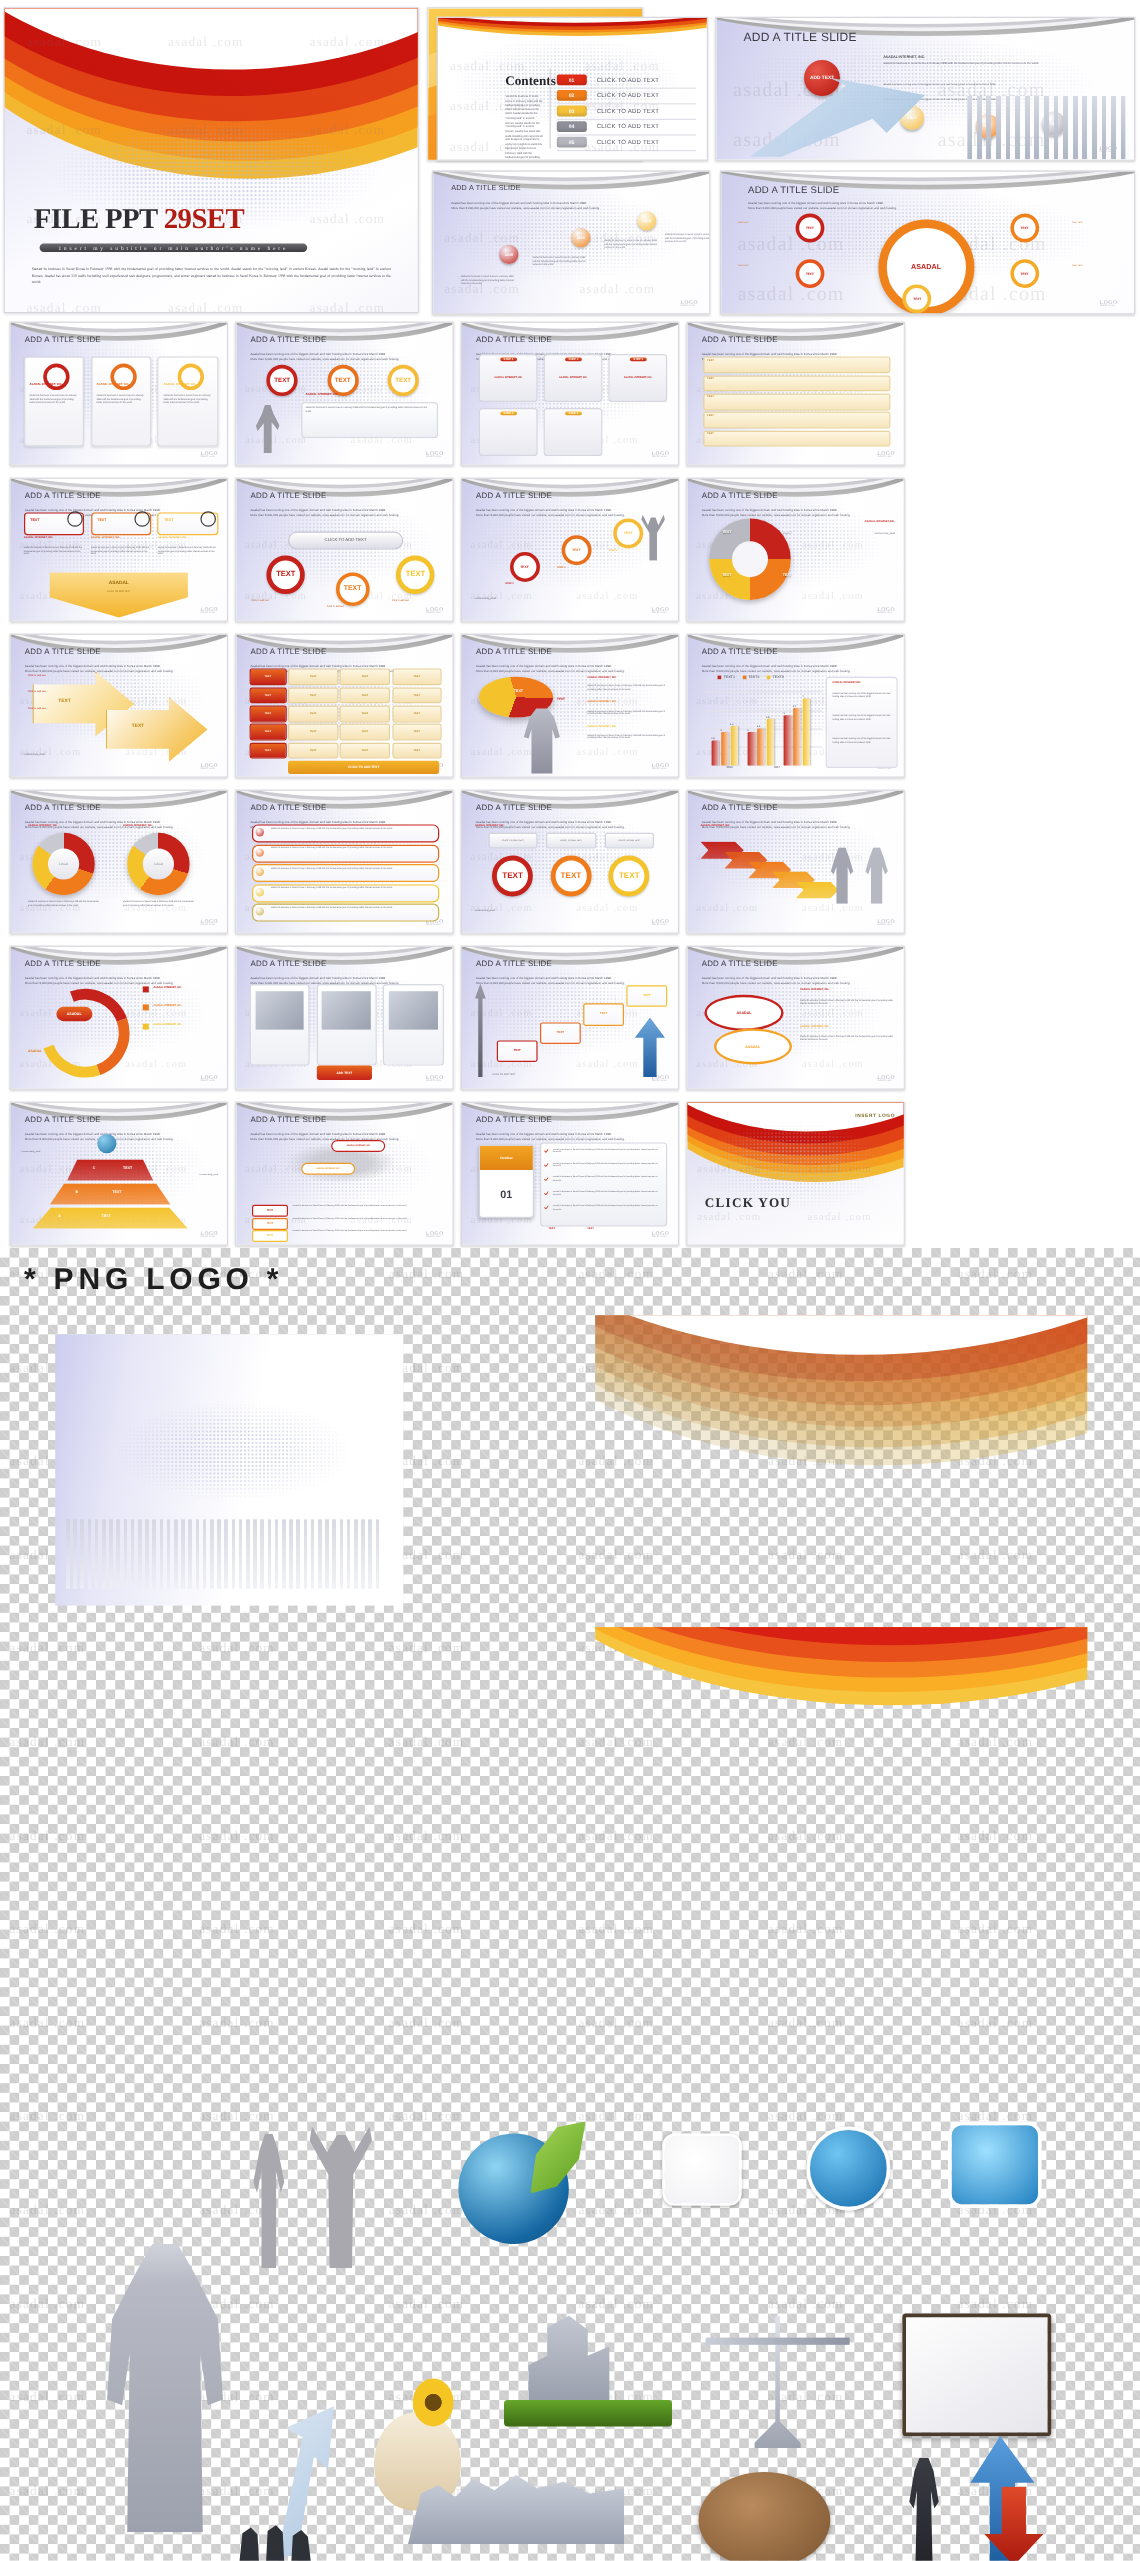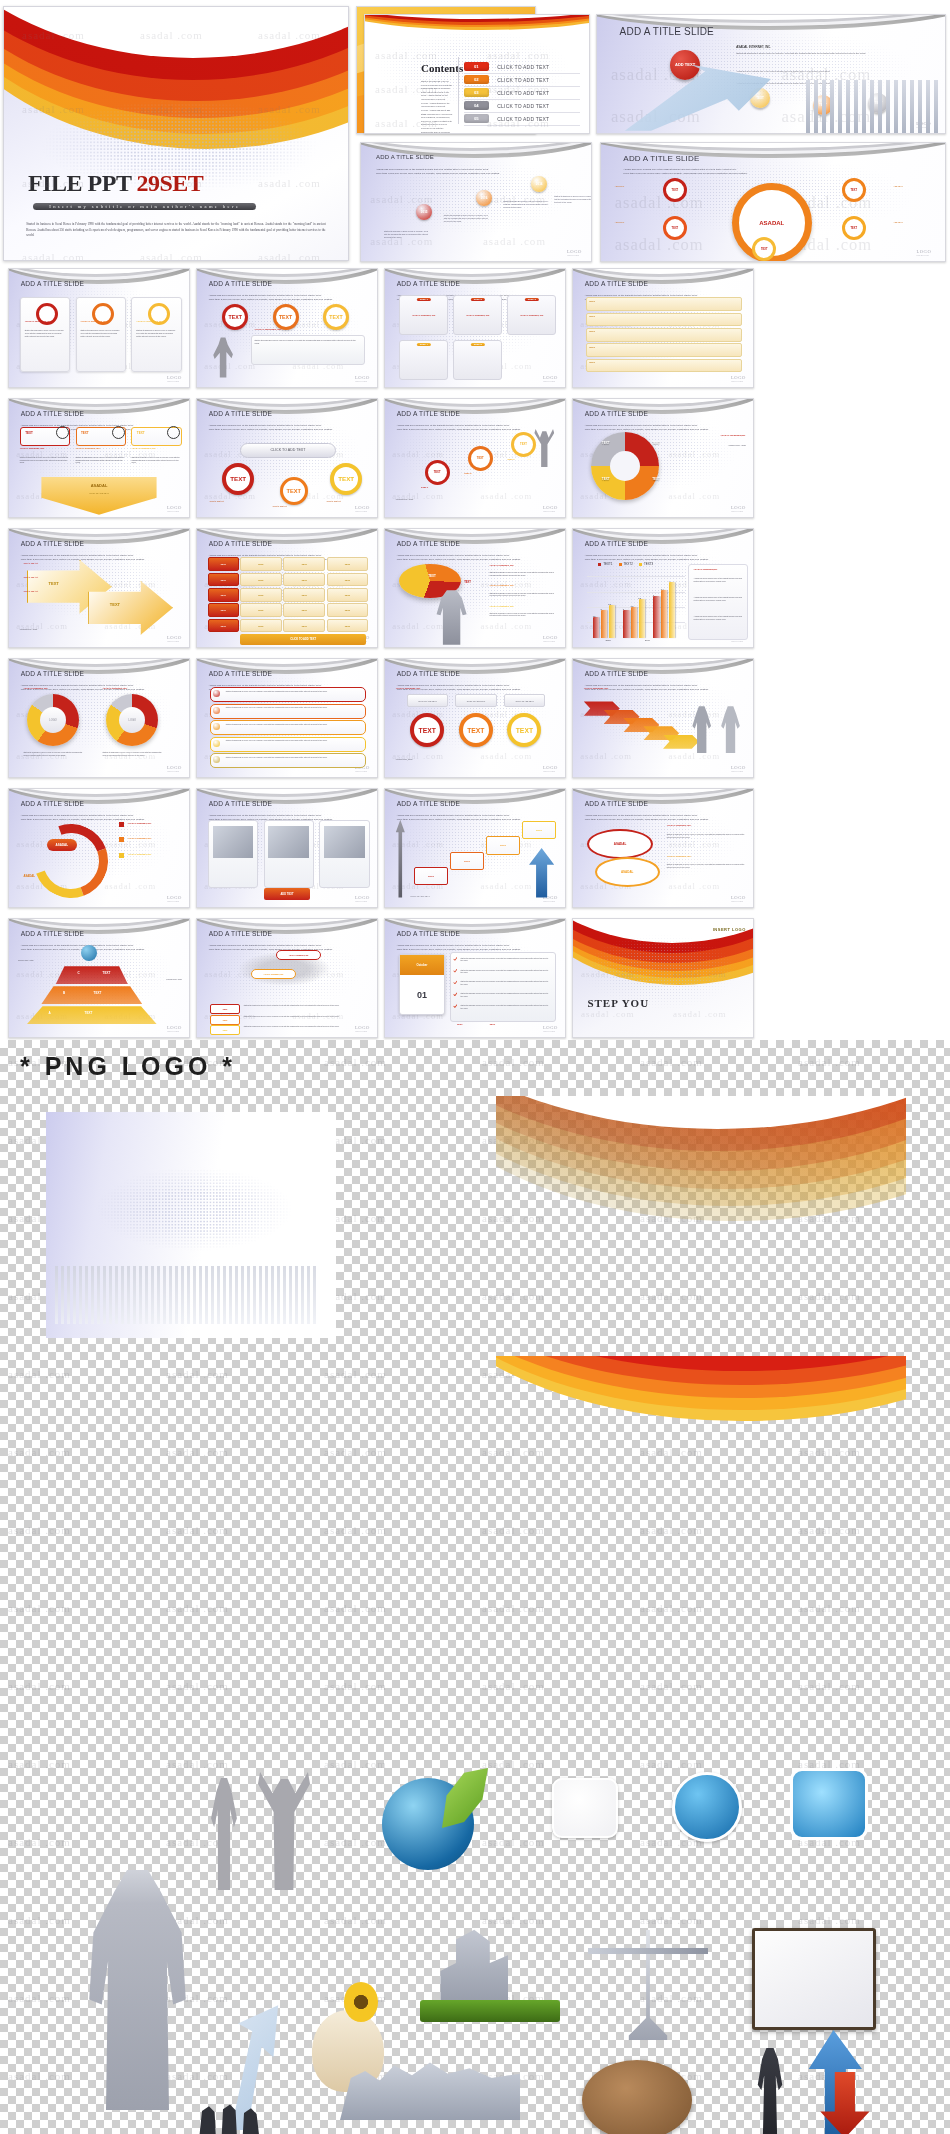--- a/index.html
+++ b/index.html
@@ -1124,21 +1124,21 @@
     <div class="slide" style="left: 572px; top: 918px; width: 180px; height: 118px;">
       <div class="cbg" style="position: absolute; inset: 0px; background: linear-gradient(150deg, rgb(216, 216, 240), rgb(246, 246, 251) 55%, rgb(255, 255, 255));"></div>
       <div class="cwave cw1"></div>
       <div class="cwave cw2"></div>
       <div class="cwave cw3"></div>
       <div class="cwave cw4"></div>
       <div class="cwave cw5"></div>
       <div class="cwave cw6"></div>
       <div class="worldmap"></div>
       <div style="position: absolute; right: 4%; top: 7%; font-size: 4px; font-weight: bold; color: rgb(122, 106, 32); letter-spacing: 0.5px;">INSERT LOGO</div>
-      <div style="position: absolute; left: 8%; top: 66%; font-family: &quot;Liberation Serif&quot;, serif; font-weight: bold; font-size: 11px; color: rgb(46, 46, 51); letter-spacing: 1px;">STEP YOU</div>
+      <div style="position: absolute; left: 8%; top: 66%; font-family: &quot;Liberation Serif&quot;, serif; font-weight: bold; font-size: 11px; color: rgb(46, 46, 51); letter-spacing: 1px;">CLICK YOU</div>
       <div class="wm">
         <span style="left: 8px; top: 50px; font-size: 9px; color: rgba(120, 120, 130, 0.16);">asadal .com</span>
         <span style="left: 100px; top: 50px; font-size: 9px; color: rgba(120, 120, 130, 0.16);">asadal .com</span>
         <span style="left: 8px; top: 90px; font-size: 9px; color: rgba(120, 120, 130, 0.16);">asadal .com</span>
         <span style="left: 100px; top: 90px; font-size: 9px; color: rgba(120, 120, 130, 0.16);">asadal .com</span>
       </div>
     </div>
     <div class="checker" id="pngband" style="left: 0px; top: 1040px; width: 950px; height: 1094px;">
       <div class="wm">
         <span style="left: 8px; top: 16px; font-size: 11px; color: rgba(120, 120, 130, 0.2);">asadal .com</span>

